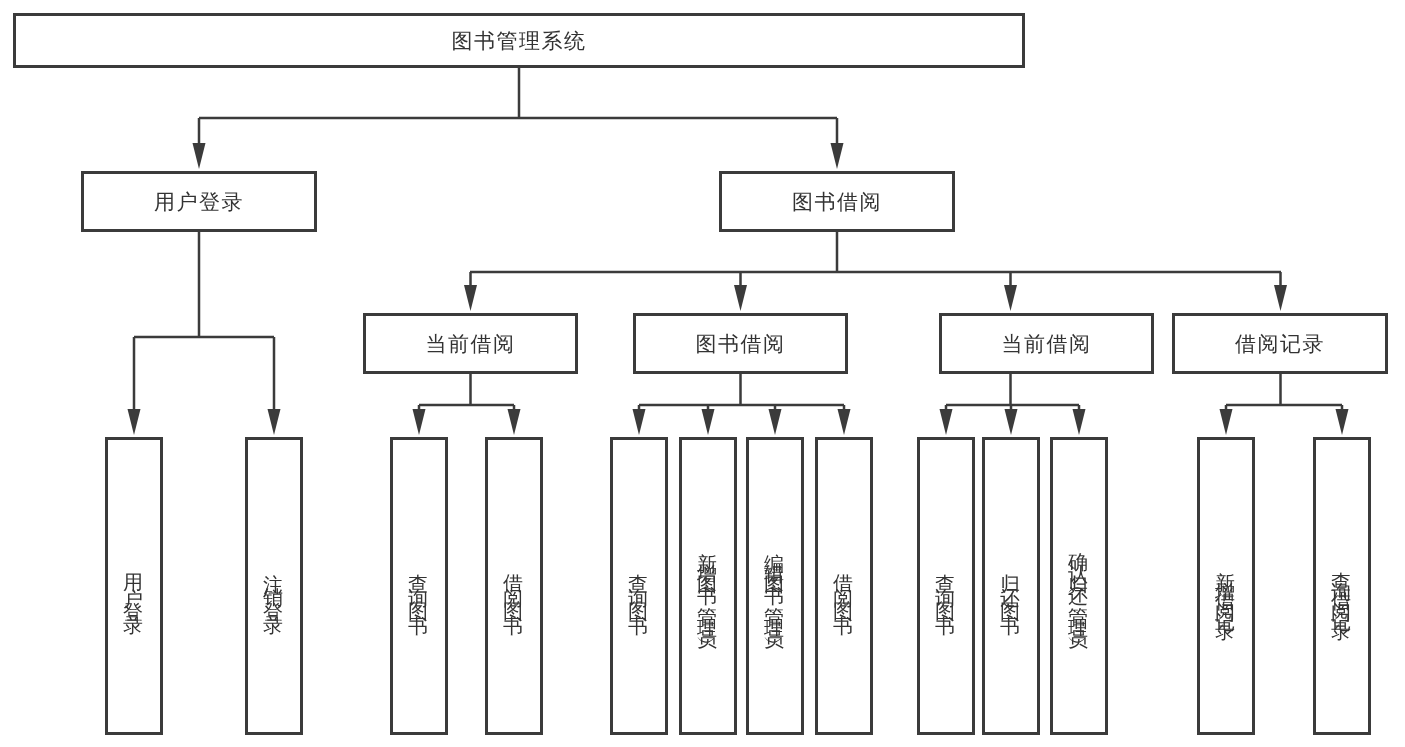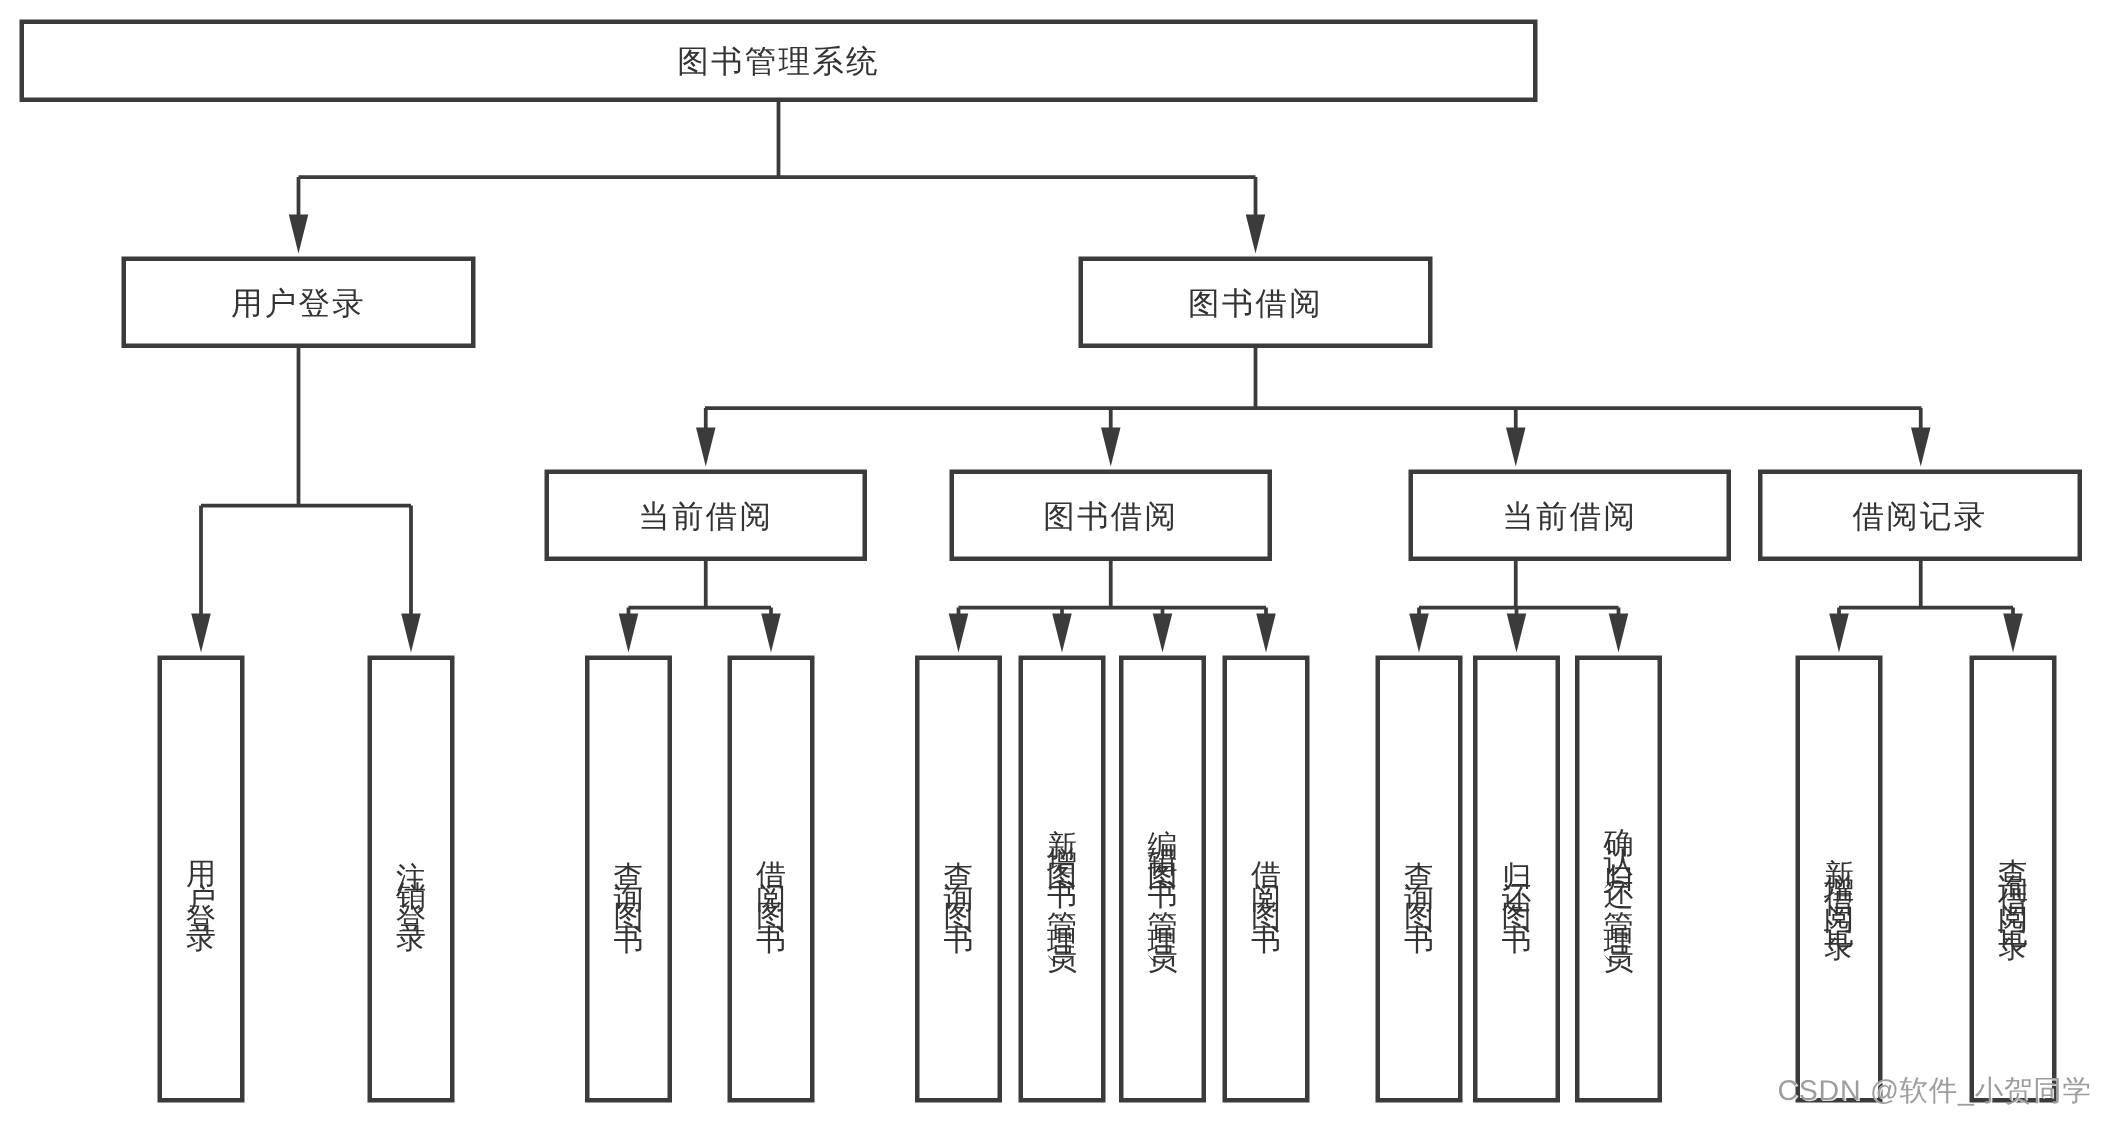--- a/index.html
+++ b/index.html
@@ -90,15 +90,14 @@
   <div class="box v tight" style="left:746px; top:437px;">编辑图书（管理员）</div>
   <div class="box v" style="left:815px; top:437px;">借阅图书</div>
 
   <div class="box v" style="left:917px; top:437px;">查询图书</div>
   <div class="box v" style="left:982px; top:437px;">归还图书</div>
   <div class="box v tight" style="left:1050px; top:437px;">确认归还（管理员）</div>
 
   <div class="box v med" style="left:1197px; top:437px;">新增借阅记录</div>
   <div class="box v med" style="left:1313px; top:437px;">查询借阅记录</div>
 
-  <div id="watermark">CSDN @软件_小贺同学</div>
 
 </div>
 
 </body></html>

